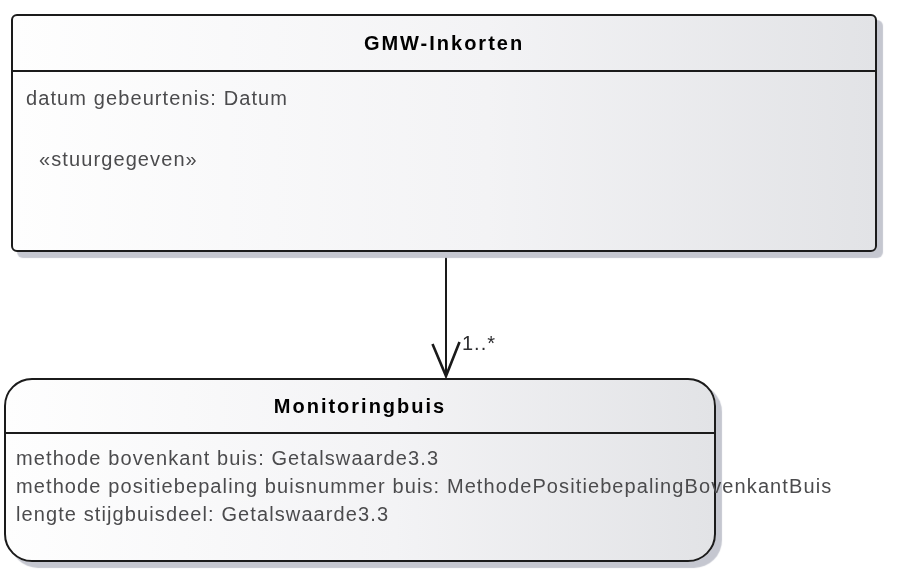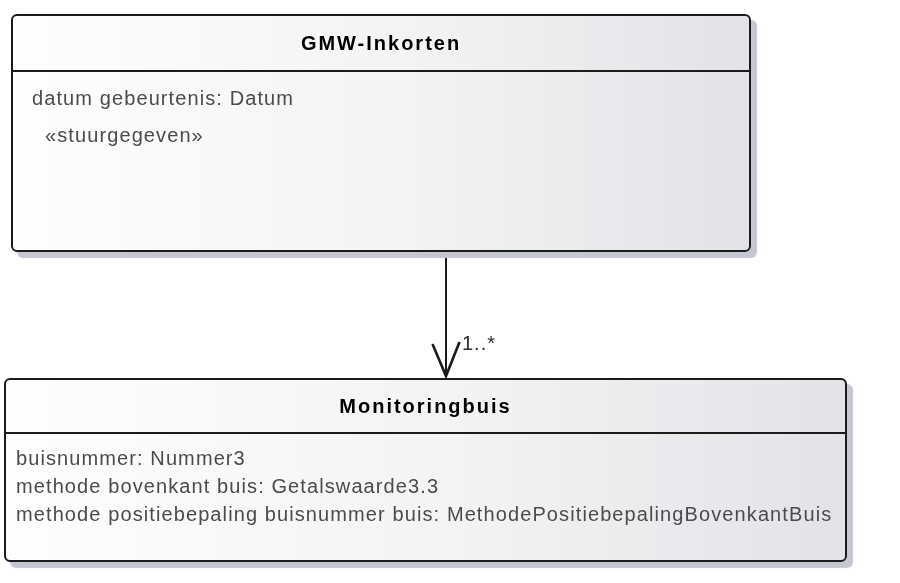--- a/index.html
+++ b/index.html
@@ -38,28 +38,28 @@
     white-space: nowrap;
   }
   .attrs {
     box-sizing: border-box;
     color: #4b4b4d;
     font-size: 20px;
     line-height: 28px;
     letter-spacing: 1.1px;
     white-space: nowrap;
   }
-  .top-class { left: 11px; top: 14px; width: 740px; height: 238px; }
+  .top-class { left: 11px; top: 14px; width: 866px; height: 238px; }
   .top-class .hdr { height: 56px; }
-  .top-class .attrs { padding: 12px 10px 0 19px; }
-  .bottom-class { left: 4px; top: 378px; width: 843px; height: 184px; }
+  .top-class .attrs { padding: 12px 10px 0 13px; }
+  .bottom-class { left: 4px; top: 378px; width: 712px; height: 184px; border-radius: 28px; }
   .bottom-class .hdr { height: 54px; }
   .bottom-class .attrs { padding: 10px 10px 0 10px; }
   .attr-gap { height: 9px; }
-  .stereo { padding-left: 13px; }
+  .stereo { padding-left: 13px; margin-top: 24px; }
   .connector-svg {
     position: absolute;
     left: 0;
     top: 0;
     width: 900px;
     height: 583px;
     pointer-events: none;
   }
   .mult-label {
     position: absolute;
@@ -92,19 +92,19 @@
       <div class="attr-gap"></div>
       <div class="attr stereo">«stuurgegeven»</div>
     </div>
   </div>
 
   <div class="uml-class bottom-class">
     <div class="hdr">
       <span class="class-title">Monitoringbuis</span>
     </div>
     <div class="attrs">
-      <div class="attr">buisnummer: Nummer3</div>
       <div class="attr">methode bovenkant buis: Getalswaarde3.3</div>
       <div class="attr">methode positiebepaling buisnummer buis: MethodePositiebepalingBovenkantBuis</div>
+      <div class="attr">lengte stijgbuisdeel: Getalswaarde3.3</div>
     </div>
   </div>
 
 </div>
 
 </body></html>

